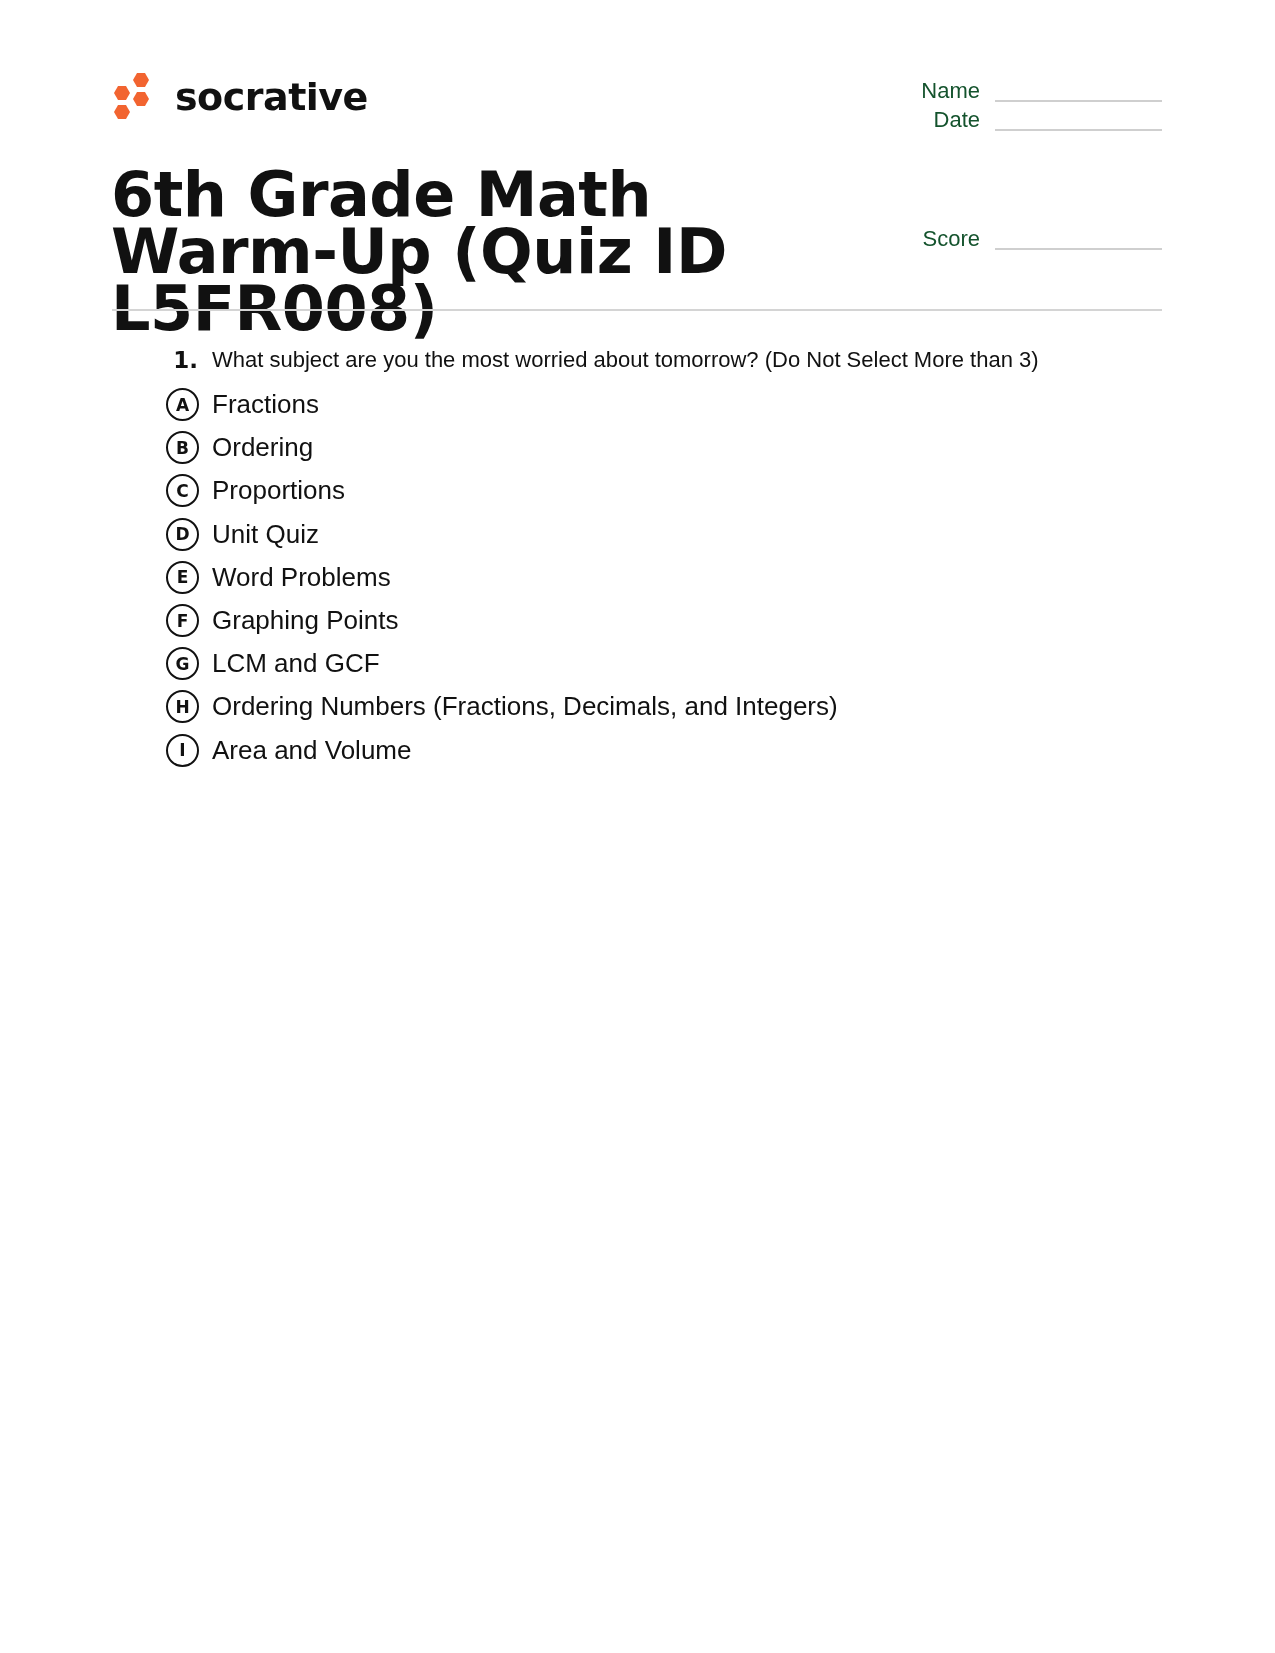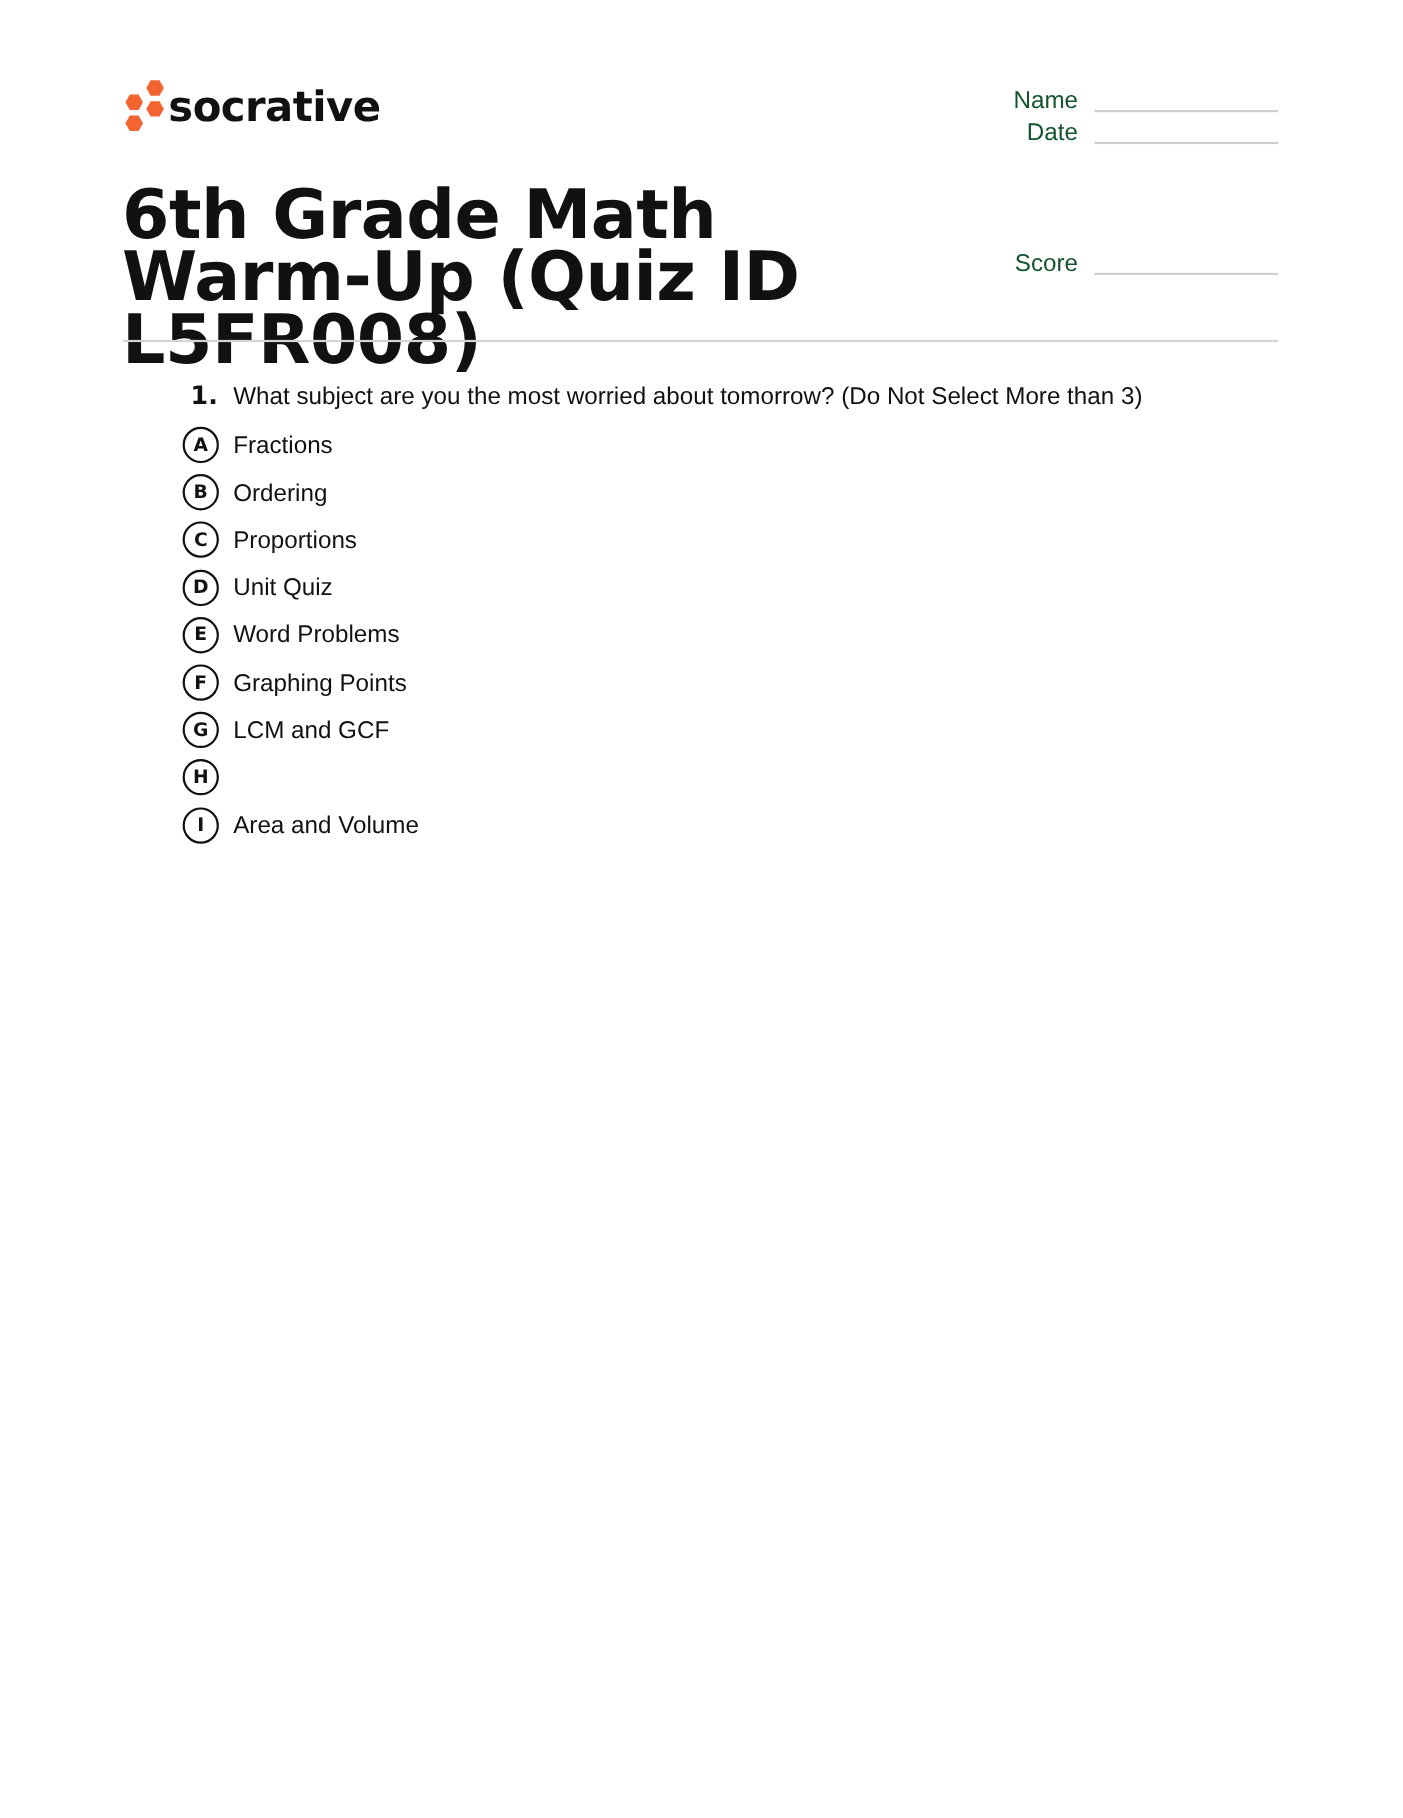--- a/index.html
+++ b/index.html
@@ -2,40 +2,40 @@
 <html><head>
 <meta charset="utf-8">
 <style>
   * { box-sizing: border-box; margin: 0; padding: 0; }
   html, body { width: 1275px; height: 1653px; background: #ffffff; }
   body { position: relative; font-family: "Liberation Sans", sans-serif; color: #111111; overflow: hidden; }
 
   .logo { position: absolute; left: 111px; top: 72px; height: 50px; display: flex; align-items: center; }
   .logo-mark { width: 40px; height: 50px; position: relative; }
   .logo-mark svg { width: 40px; height: 50px; display: block; }
-  .logo-text { margin-left: 2px; font-family: "DejaVu Sans", sans-serif; font-size: 38px; font-weight: bold; letter-spacing: -0.5px; color: #111; line-height: 50px; }
+  .logo-text { margin-left: 24px; font-family: "DejaVu Sans", sans-serif; font-size: 38px; font-weight: bold; letter-spacing: -0.5px; color: #111; line-height: 50px; }
 
   .fields { position: absolute; left: 860px; top: 76px; width: 302px; }
   .field { position: absolute; left: 0; width: 302px; height: 30px; }
   .field-label { position: absolute; right: 182px; bottom: 2px; font-size: 22px; color: #14532d; white-space: nowrap; }
   .field-line { position: absolute; left: 135px; right: 0; bottom: 4px; height: 0; border-bottom: 2px solid #cfcfcf; }
 
   .title { position: absolute; left: 111px; top: 166px; width: 780px; font-family: "DejaVu Sans", sans-serif; font-weight: bold; font-size: 62px; line-height: 57px; color: #111; letter-spacing: -0.5px; }
 
   .divider { position: absolute; left: 112px; width: 1050px; top: 309px; border-top: 2px solid #d4d4d4; }
 
   .question { position: absolute; left: 160px; top: 343px; width: 960px; }
   .q-row { display: flex; align-items: center; height: 34px; }
   .q-num { width: 52px; text-align: right; padding-right: 14px; font-family: "DejaVu Sans", sans-serif; font-weight: bold; font-size: 23px; color: #111; }
   .q-text { font-size: 22px; color: #111; white-space: nowrap; }
 
   .options { position: absolute; left: 166px; top: 383px; }
   .opt { display: flex; align-items: center; height: 43.2px; }
   .opt-circle { width: 33px; height: 33px; border: 2px solid #111; border-radius: 50%; display: flex; align-items: center; justify-content: center; font-family: "DejaVu Sans", sans-serif; font-weight: bold; font-size: 17px; color: #111; flex: 0 0 auto; }
-  .opt-label { margin-left: 13px; font-size: 22px; color: #111; white-space: nowrap; }
+  .opt-label { margin-left: 13px; font-size: 26px; color: #111; white-space: nowrap; }
 </style>
 </head>
 <body>
 
 <div class="logo">
   <div class="logo-mark">
     <svg viewBox="0 0 40 50" xmlns="http://www.w3.org/2000/svg">
       <g fill="#F26430">
         <polygon points="26,1 34,1 38,8 34,15 26,15 22,8"></polygon>
         <polygon points="7,14 15,14 19,21 15,28 7,28 3,21"></polygon>
@@ -97,18 +97,19 @@
   <div class="opt">
     <span class="opt-circle">F</span>
     <span class="opt-label">Graphing Points</span>
   </div>
   <div class="opt">
     <span class="opt-circle">G</span>
     <span class="opt-label">LCM and GCF</span>
   </div>
   <div class="opt">
     <span class="opt-circle">H</span>
+    <span class="opt-label">Ordering Numbers (Fractions, Decimals, and Integers)</span>
   </div>
   <div class="opt">
     <span class="opt-circle">I</span>
     <span class="opt-label">Area and Volume</span>
   </div>
 </div>
 
 </body></html>

